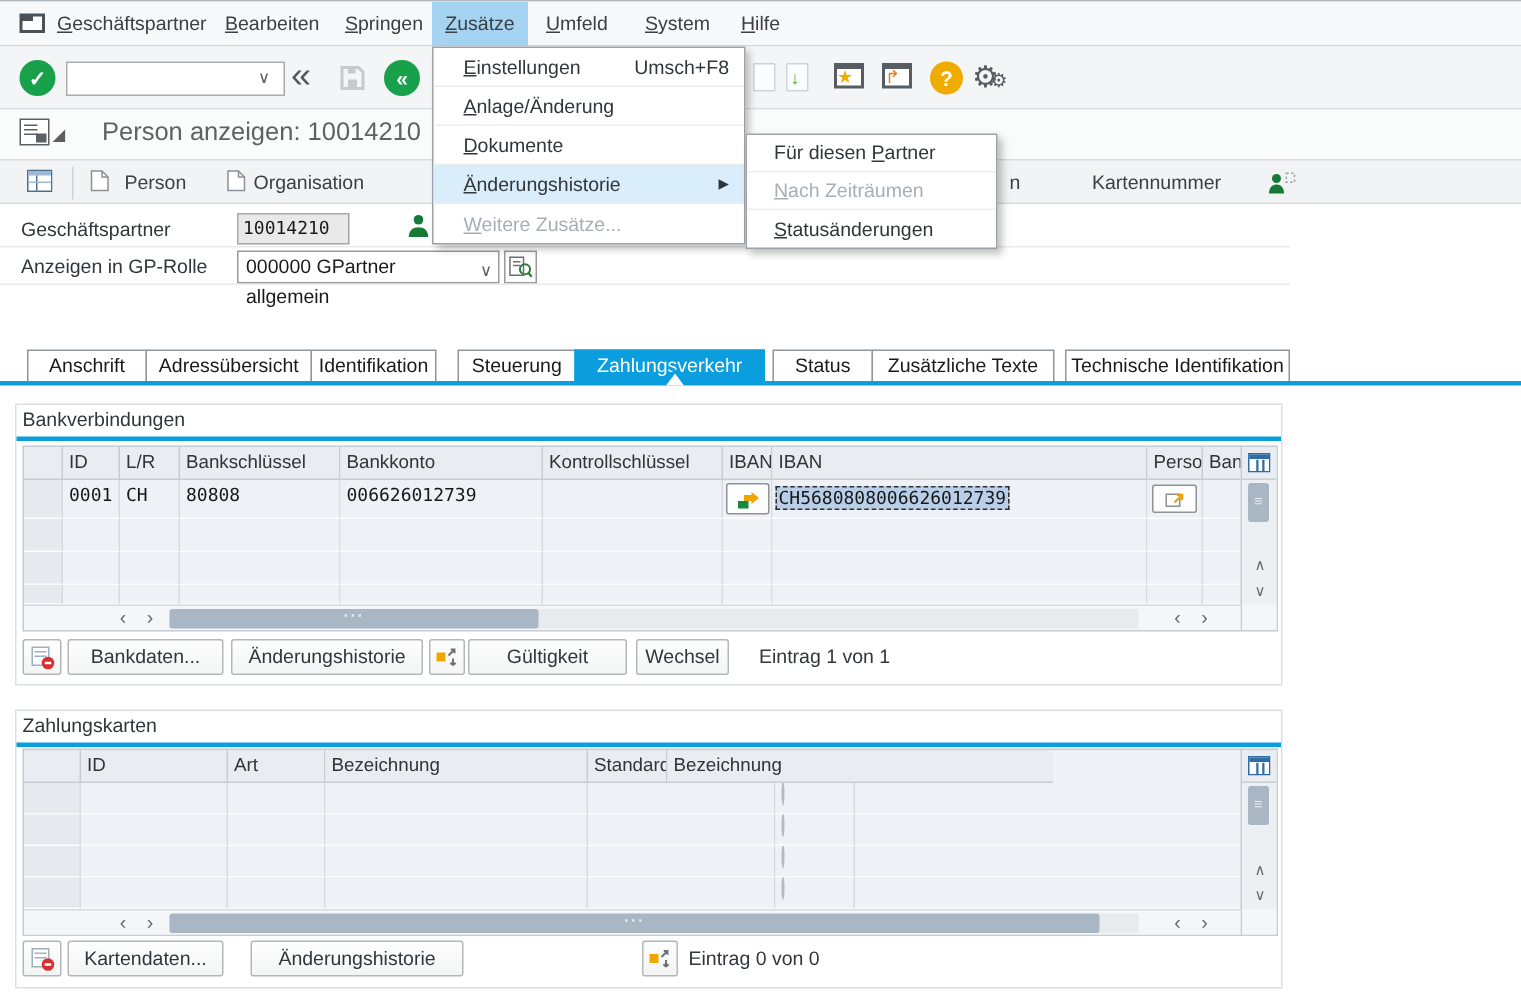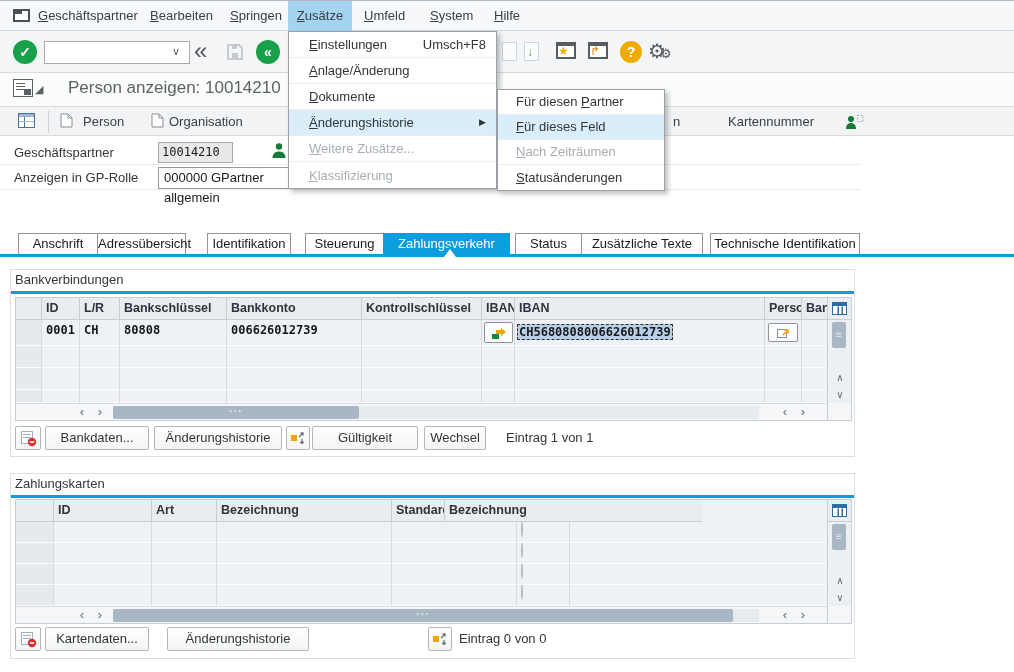--- a/index.html
+++ b/index.html
@@ -71,21 +71,21 @@
            border-right:6px solid transparent;border-bottom:8px solid #fff;}
 
   
   .group{position:absolute;left:10px;width:845px;border:1px solid #dcdfe2;background:#fff;}
   .gtitle{position:absolute;left:4px;top:2px;font-size:13px;color:#32363a;}
   .gline{position:absolute;left:0;top:21px;width:843px;height:3px;background:#0a9ede;}
 
   
   .table{position:absolute;left:4px;display:flex;border:1px solid #c8cdd4;background:#eef1f5;}
   .tmain{width:811px;}
-  .trow{display:flex;font-weight:bold;}
+  .trow{display:flex;}
   .tc{border-right:1px solid #d6dbe1;border-bottom:1px solid #fbfcfd;background:#eef1f5;overflow:hidden;
       white-space:nowrap;font-family:"DejaVu Sans Mono",monospace;font-size:12px;color:#16181a;
       padding:3px 0 0 4px;}
   .thead .tc{background:#e9ecf1;border-right:1px solid #c8cdd4;border-bottom:1px solid #c8cdd4;
              font-family:"Liberation Sans",sans-serif;font-size:12.5px;color:#2f353a;padding-top:3px;}
   .c-selb{width:26px;background:#e6eaef!important;}
   .c-selk{width:38px;background:#e6eaef!important;}
   .thead .c-selb,.thead .c-selk{background:#e9ecf1!important;}
   .rh26{height:26px;} .rh22{height:22px;} .rh21{height:21px;} .rh13{height:13px;}
   .cellbtn{display:inline-flex;align-items:center;justify-content:center;background:#fdfdfd;
@@ -226,21 +226,21 @@
       <rect x="1" y="1.5" width="9" height="12" fill="#fff" stroke="#6b7177"></rect>
       <line x1="3" y1="4.5" x2="8" y2="4.5" stroke="#6b7177"></line>
         <line x1="3" y1="7" x2="8" y2="7" stroke="#6b7177"></line>
       <circle cx="11" cy="9.5" r="3.4" stroke="#2e7d32" fill="none" stroke-width="1.3"></circle>
       <line x1="13.3" y1="12" x2="15.5" y2="14.5" stroke="#2e7d32" stroke-width="1.5"></line>
     </svg>
   </span>
   <div class="rowline" style="top:188px"></div>
 
   <div class="tab" style="left:18px;width:80px">Anschrift</div>
-  <div class="tab" style="left:97px;width:89px">Adressübersicht</div>
+  <div class="tab" style="left:97px;width:111px">Adressübersicht</div>
   <div class="tab" style="left:207px;width:84px">Identifikation</div>
   <div class="tab" style="left:305px;width:79px">Steuerung</div>
   <div class="tab active" style="left:383px;width:127px">Zahlungsverkehr</div>
   <div class="tab" style="left:515px;width:67px">Status</div>
   <div class="tab" style="left:581px;width:122px">Zusätzliche Texte</div>
   <div class="tab" style="left:710px;width:150px">Technische Identifikation</div>
   <div class="tabline"></div>
   <div class="notch-o"></div>
   <div class="notch-i"></div>
 
@@ -487,32 +487,26 @@
     <div class="mitem">
       <span><u>D</u>okumente</span>
     </div>
     <div class="mitem hl">
       <span><u>Ä</u>nderungshistorie</span>
       <span class="arrow">▶</span>
     </div>
     <div class="mitem dis">
       <span><u>W</u>eitere Zusätze...</span>
     </div>
-    <div class="mitem dis">
-      <span><u>K</u>lassifizierung</span>
-    </div>
   </div>
 
   <div class="menu submenu" style="left:497px;top:88px;width:168px">
     <div class="mitem">
       <span>Für diesen <u>P</u>artner</span>
     </div>
-    <div class="mitem hl">
-      <span><u>F</u>ür dieses Feld</span>
-    </div>
     <div class="mitem dis">
       <span><u>N</u>ach Zeiträumen</span>
     </div>
     <div class="mitem">
       <span><u>S</u>tatusänderungen</span>
     </div>
   </div>
 
 </div>
 

